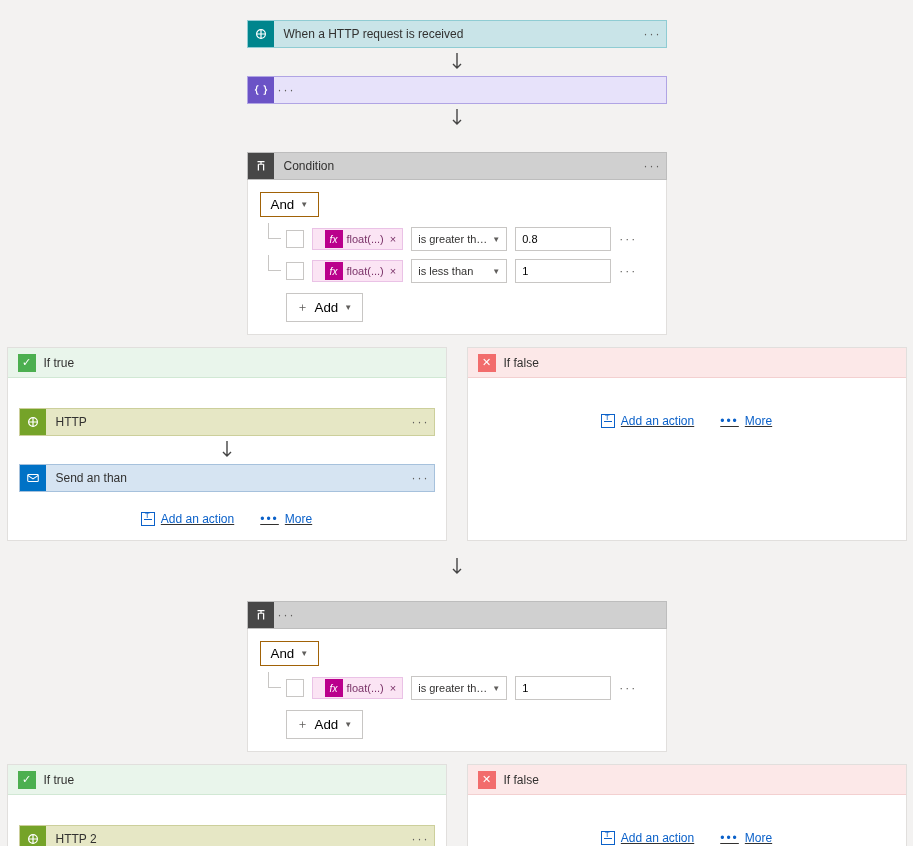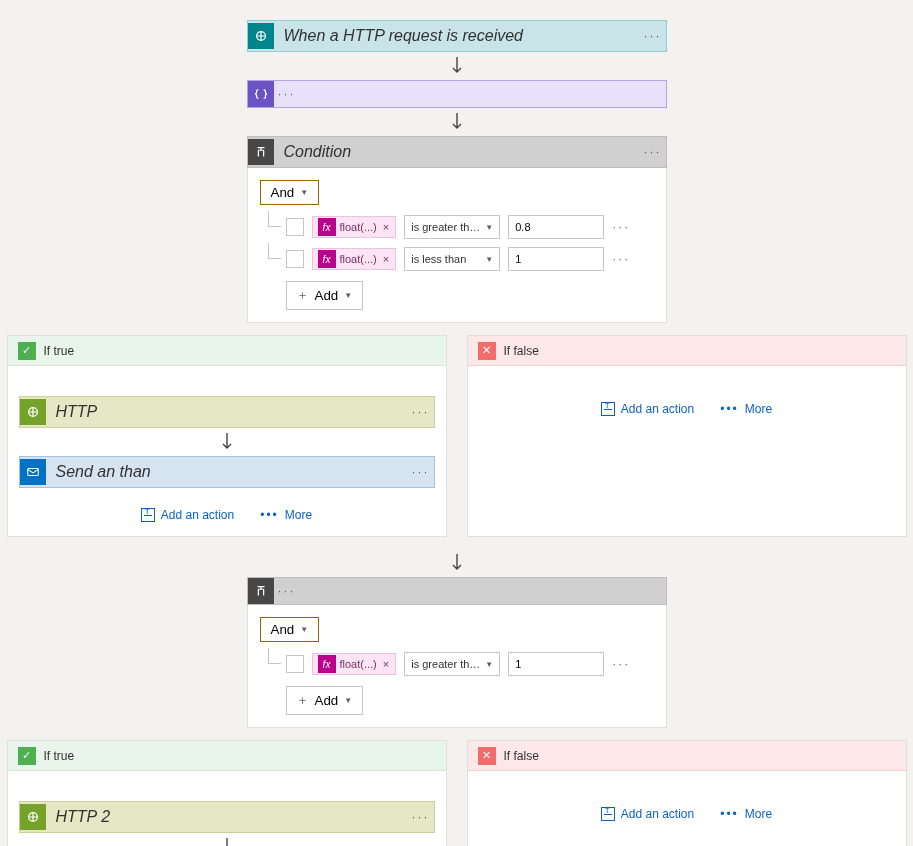--- a/index.html
+++ b/index.html
@@ -20,28 +20,28 @@
   display: flex;
   align-items: center;
   border: 1px solid #e1dfdd;
 }
 .step-icon {
   width: 26px; height: 26px;
   display: flex; align-items: center; justify-content: center;
   color: #fff; font-size: 12px; font-weight: 600;
   flex-shrink: 0;
 }
-.step-title { flex: 1; padding: 6px 10px; font-size: 16px; font-style: italic; }
+.step-title { flex: 1; padding: 6px 10px; font-size: 12px; }
 .step-menu { width: 26px; text-align: center; color: #605e5c; letter-spacing: 2px; cursor: pointer; }
 
 .step-trigger { background: #c9e4e8; border-color: #8fccd3; }
 .step-trigger .step-icon { background: #00858d; }
 .step-json { background: #e7e2fa; border-color: #b0a4e4; }
 .step-json .step-icon { background: #6b53c6; }
-.step-condition { background: #d0d0d0; border-color: #bdbdbd; }
+.step-condition { background: #d0d0d0; border-color: #bdbdbd; margin-top: 20px; }
 .step-condition .step-icon { background: #474747; }
 .step-http { background: #e6e7c5; border-color: #cccf9b; }
 .step-http .step-icon { background: #75a329; }
 .step-outlook { background: #d6e4f2; border-color: #a6c1dc; }
 .step-outlook .step-icon { background: #0072c6; }
 
 
 .cond-wrap { width: 420px; background: #fff; border: 1px solid #e1dfdd; border-top: none; padding: 12px; }
 .and-btn {
   display: inline-flex; align-items: center; gap: 6px;
@@ -51,21 +51,21 @@
 
 .rules { margin-top: 10px; }
 .rule-row { display: flex; align-items: center; gap: 8px; margin-bottom: 8px; position: relative; padding-left: 26px; }
 .rule-row::before {
   content: ""; position: absolute; left: 8px; top: -4px; bottom: 50%;
   border-left: 1px solid #c8c6c4; border-bottom: 1px solid #c8c6c4; width: 12px;
 }
 .rule-check { width: 18px; height: 18px; border: 1px solid #c8c6c4; background: #fff; }
 .fx-token {
   display: flex; align-items: center; background: #fbe4f4; border: 1px solid #eac2e6;
-  height: 22px; padding: 0 4px 0 5px; gap: 4px; font-size: 11px;
+  height: 22px; padding: 0 4px 0 12px; gap: 4px; font-size: 11px;
 }
 .fx-badge {
   background: #ba008c; color: #fff; font-style: italic; font-size: 10px;
   display: inline-flex; align-items: center; justify-content: center;
   width: 18px; height: 18px;
 }
 .fx-text { color: #7a3268; }
 .fx-x { color: #7a3268; cursor: pointer; padding: 0 2px; }
 .op-select {
   display: flex; align-items: center; justify-content: space-between;
@@ -94,21 +94,21 @@
 .branch-head.false-head { background: #fce8e8; border-bottom: 1px solid #f3d0d0; }
 .bh-icon {
   width: 18px; height: 18px; display: inline-flex; align-items: center; justify-content: center;
   color: #fff; font-size: 11px; margin-right: 8px;
 }
 .bh-icon.ok { background: #4caf50; }
 .bh-icon.no { background: #f26c6c; }
 .branch-body { padding: 30px 12px 14px 12px; display: flex; flex-direction: column; align-items: center; }
 .branch .step { width: 416px; }
 
-.action-row { display: flex; align-items: center; gap: 26px; margin-top: 20px; }
+.action-row { display: flex; align-items: center; gap: 26px; margin-top: 20px; text-decoration: underline; }
 .action-link {
   display: inline-flex; align-items: center; gap: 6px; color: #0b61c9; cursor: pointer;
 }
 .action-link .dots { letter-spacing: 2px; }
 .ins-icon {
   width: 14px; height: 14px; border: 1px solid #0b61c9; position: relative;
 }
 .ins-icon::before {
   content: ""; position: absolute; left: 2px; right: 2px; top: 6px; height: 1px; background: #0b61c9;
 }

